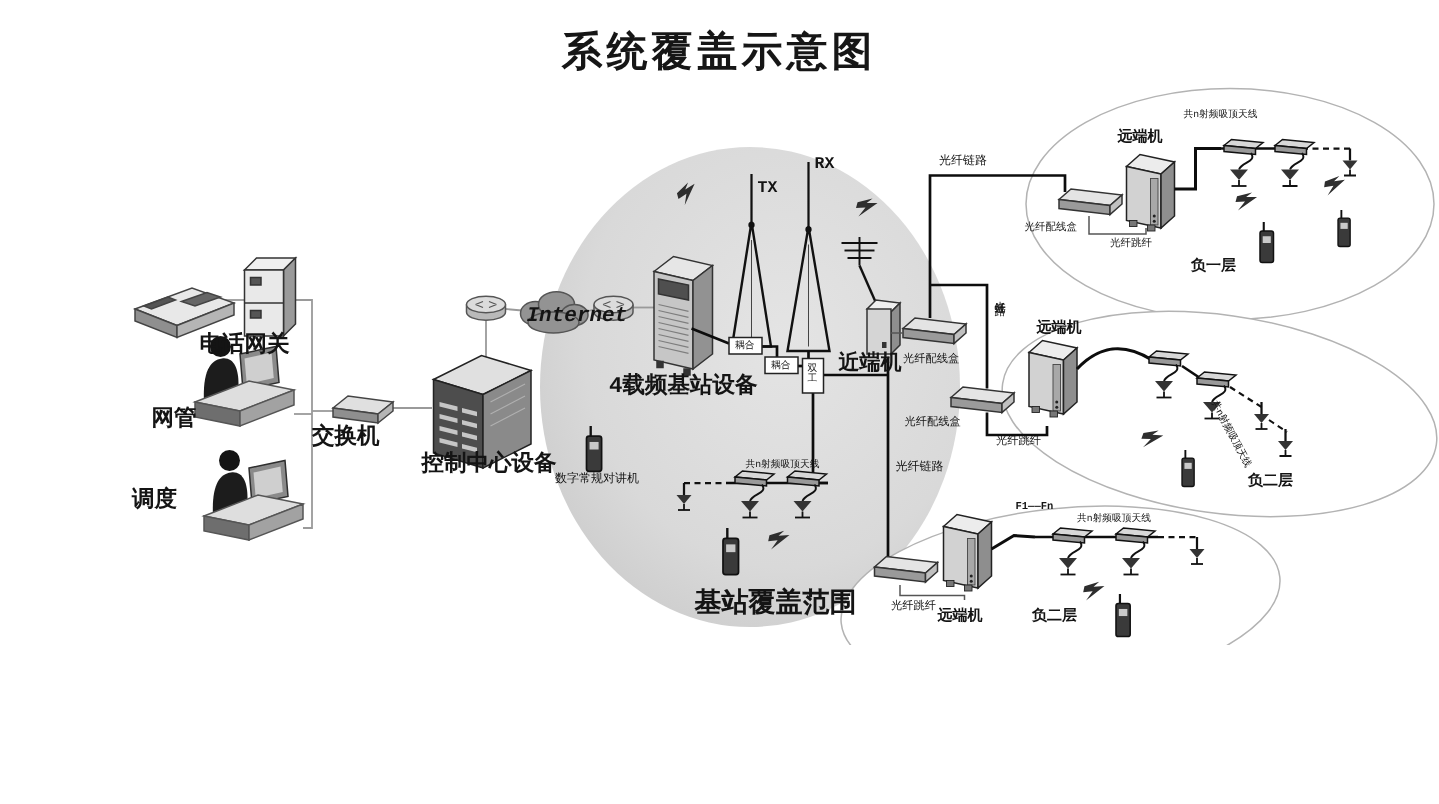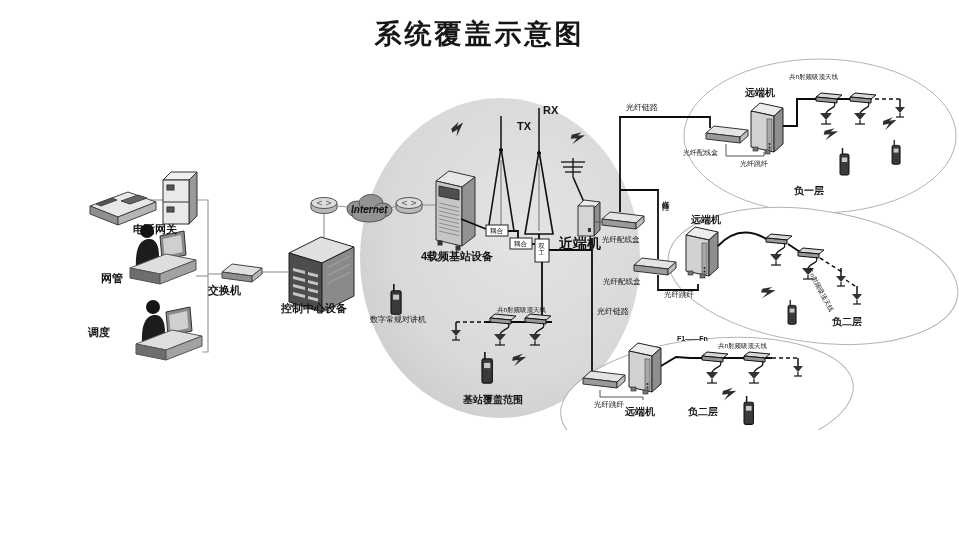--- a/index.html
+++ b/index.html
@@ -1,27 +1,27 @@
 <!DOCTYPE html>
 <html><head>
 <meta charset="utf-8">
 <style>
   html,body{margin:0;padding:0;background:#fff;}
   .stage{position:relative;width:959px;height:430px;background:#fff;overflow:hidden;
-         font-family:Liberation Sans, sans-serif;color:#111;}
+         font-family:Liberation Mono, monospace;color:#111;}
   .stage svg{position:absolute;left:0;top:0;}
   .lbl{position:absolute;white-space:nowrap;color:#141414;line-height:1.1;}
   .b{font-weight:bold;}
   .title{position:absolute;left:0;right:0;top:16px;text-align:center;
          font-size:27px;font-weight:bold;letter-spacing:3px;color:#161616;}
   .vert{writing-mode:vertical-rl;letter-spacing:1px;}
   .rot{transform:rotate(62deg);transform-origin:left top;}
   .tiny{font-size:6.5px;}
   .sm{font-size:8px;}
-  .md{font-size:11px;}
+  .md{font-size:15px;}
   .reg{font-size:10px;}
   .wrap2{width:9px;line-height:7px;text-align:center;}
 </style>
 </head>
 <body>
 
 <div class="stage">
 
 <svg width="959" height="536" viewBox="0 0 959 536">
   <defs>
@@ -307,45 +307,45 @@
   </g>
 </svg>
 
 <div class="title">系统覆盖示意图</div>
 
 <div class="lbl md b" style="left:133px;top:223px;">电话网关</div>
 <div class="lbl md b" style="left:101px;top:272px;">网管</div>
 <div class="lbl md b" style="left:88px;top:326px;">调度</div>
 <div class="lbl md b" style="left:208px;top:284px;">交换机</div>
 <div class="lbl md b" style="left:281px;top:302px;">控制中心设备</div>
-<div class="lbl b" style="left:351px;top:204px;font-size:10px;font-style:italic;">Internet</div>
-
-<div class="lbl md b" style="left:421px;top:250px;">4载频基站设备</div>
-<div class="lbl b" style="left:505px;top:120px;font-size:11px;margin-left:12px;">TX</div>
+<div class="lbl b" style="left:351px;top:204px;font-size:14px;font-style:italic;">Internet</div>
+
+<div class="lbl md b" style="left:406px;top:250px;">4载频基站设备</div>
+<div class="lbl b" style="left:505px;top:120px;font-size:11px;">TX</div>
 <div class="lbl b" style="left:543px;top:104px;font-size:11px;">RX</div>
 <div class="lbl tiny" style="left:490px;top:227px;">耦合</div>
 <div class="lbl tiny" style="left:514px;top:240px;">耦合</div>
 <div class="lbl tiny wrap2" style="left:537px;top:242px;white-space:normal;">双工</div>
 <div class="lbl sm" style="left:370px;top:316px;">数字常规对讲机</div>
 <div class="lbl tiny" style="left:497px;top:306px;">共n射频吸顶天线</div>
-<div class="lbl b" style="left:463px;top:394px;font-size:10px;">基站覆盖范围</div>
+<div class="lbl b" style="left:463px;top:394px;font-size:18px;">基站覆盖范围</div>
 
 <div class="lbl b" style="left:559px;top:236px;font-size:14px;">近端机</div>
 <div class="lbl" style="left:602px;top:236px;font-size:7.5px;">光纤配线盒</div>
 <div class="lbl" style="left:603px;top:278px;font-size:7.5px;">光纤配线盒</div>
 <div class="lbl sm" style="left:626px;top:104px;">光纤链路</div>
 <div class="lbl vert" style="left:661px;top:194px;font-size:7.5px;">光纤链路</div>
 <div class="lbl sm" style="left:597px;top:308px;">光纤链路</div>
 <div class="lbl" style="left:664px;top:291px;font-size:7.5px;">光纤跳纤</div>
 
 <div class="lbl reg b" style="left:745px;top:87px;">远端机</div>
 <div class="lbl" style="left:683px;top:149px;font-size:7px;">光纤配线盒</div>
 <div class="lbl" style="left:740px;top:160px;font-size:7px;">光纤跳纤</div>
 <div class="lbl tiny" style="left:789px;top:73px;">共n射频吸顶天线</div>
-<div class="lbl reg b" style="left:794px;top:185px;">负一层</div>
+<div class="lbl reg b" style="left:794px;top:173px;">负一层</div>
 
 <div class="lbl reg b" style="left:691px;top:214px;">远端机</div>
 <div class="lbl tiny rot" style="left:812px;top:266px;">共n射频吸顶天线</div>
 <div class="lbl reg b" style="left:832px;top:316px;">负二层</div>
 
 <div class="lbl b" style="left:677px;top:335px;font-size:7px;">F1——Fn</div>
 <div class="lbl tiny" style="left:718px;top:342px;">共n射频吸顶天线</div>
 <div class="lbl" style="left:594px;top:401px;font-size:7.5px;">光纤跳纤</div>
 <div class="lbl reg b" style="left:625px;top:406px;">远端机</div>
 <div class="lbl reg b" style="left:688px;top:406px;">负二层</div>

